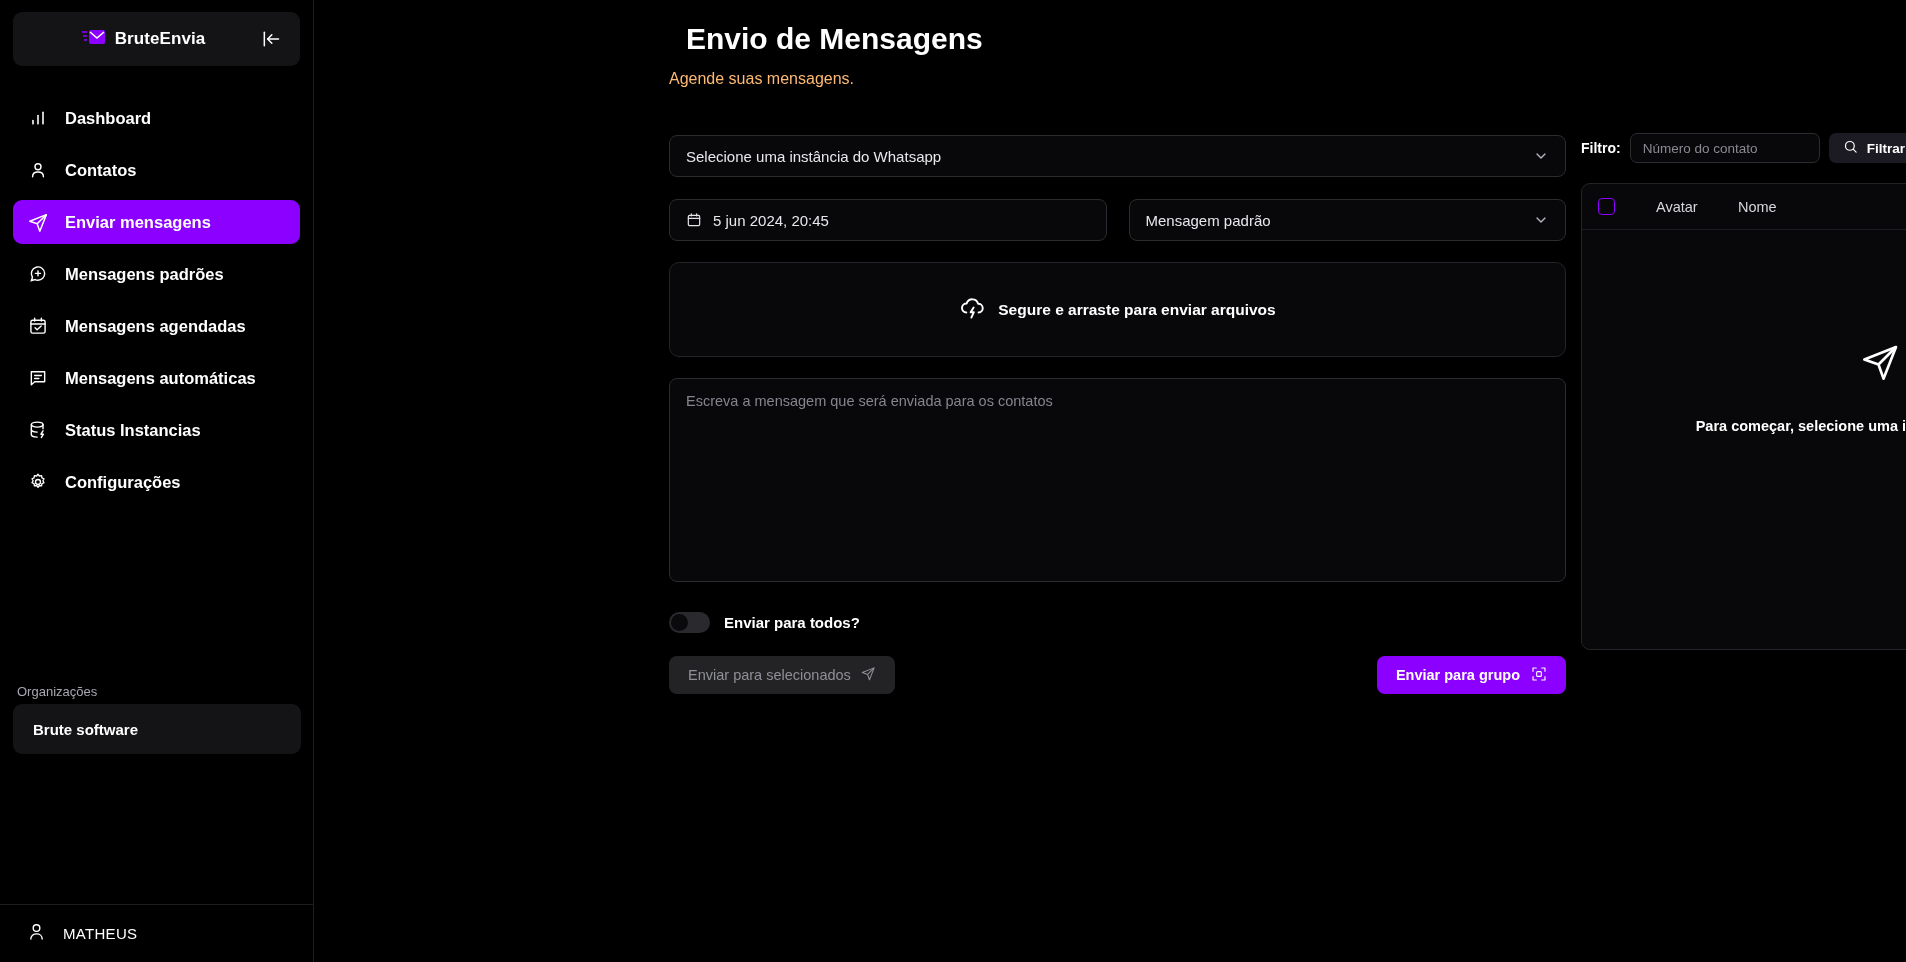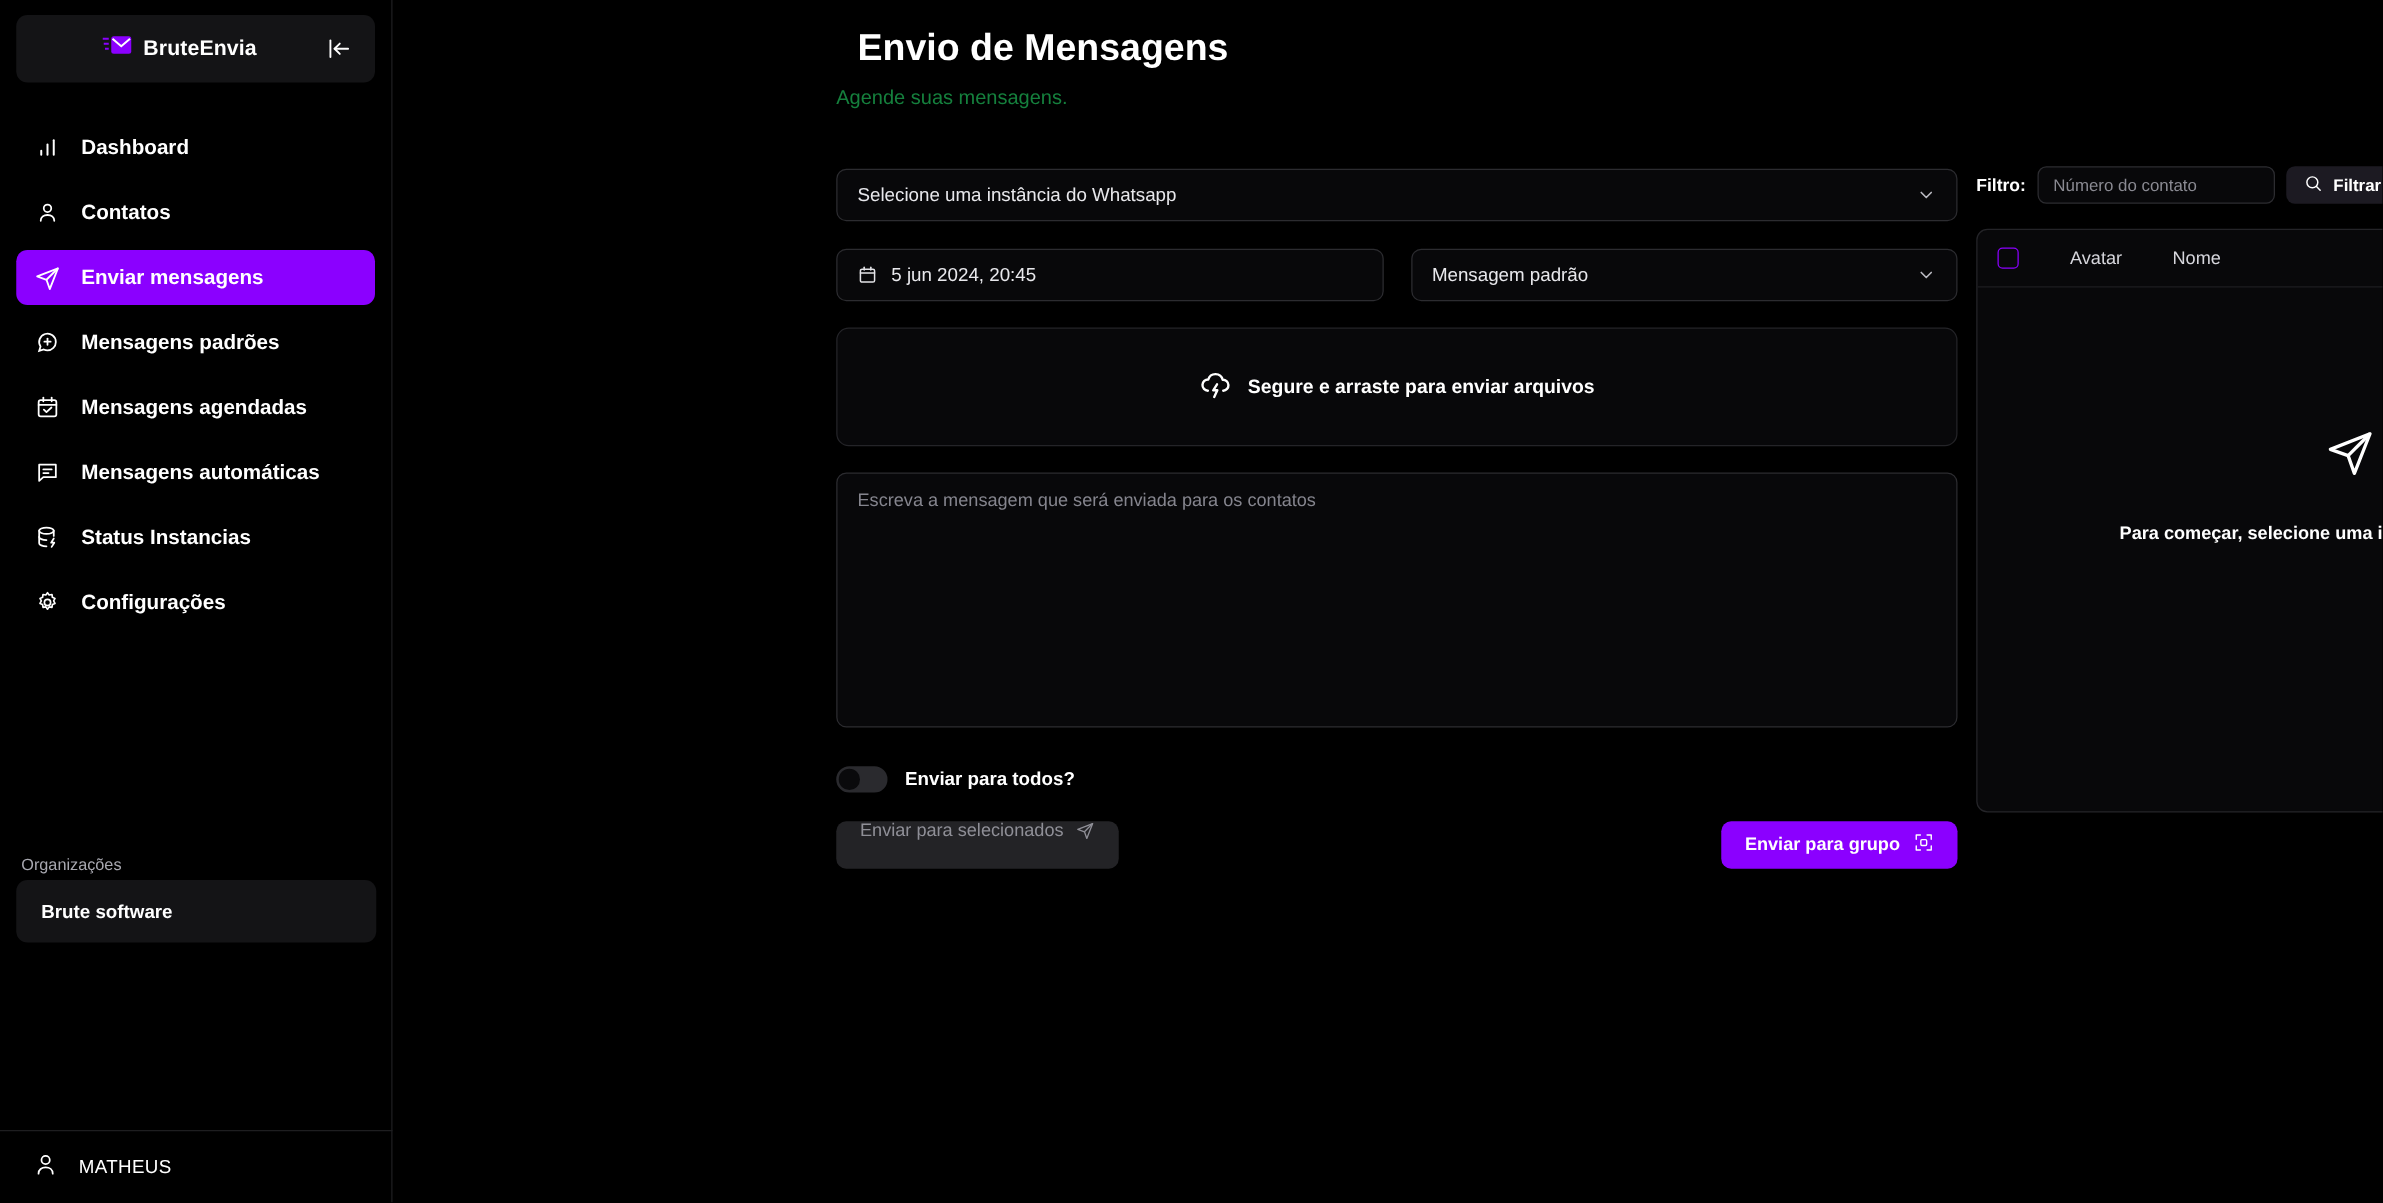--- a/index.html
+++ b/index.html
@@ -113,21 +113,21 @@
     flex: 1;
     position: relative;
     padding: 14px 0 0 0;
   }
   .page-title {
     position: absolute; left: 372px; top: 22px;
     color: #ffffff; font-size: 30px; font-weight: bold;
   }
   .page-sub {
     position: absolute; left: 355px; top: 70px;
-    color: #15803d; font-size: 16px;
+    color: #fdba74; font-size: 16px;
   }
 
   .col-left { position: absolute; left: 355px; top: 135px; width: 897px; }
 
   .field {
     width: 100%;
     height: 42px;
     background: #08080a;
     border: 1px solid #2c2c30;
     border-radius: 8px;
@@ -193,21 +193,21 @@
   .btn-row { display: flex; align-items: center; margin-top: 23px; }
   .btn-secondary {
     height: 38px;
     background: #232326;
     border: none;
     border-radius: 8px;
     color: #8f8f97;
     font-size: 14.5px;
     font-family: "Liberation Sans", sans-serif;
     padding: 0 19px;
-    display: flex; gap: 10px;
+    display: flex; align-items: center; gap: 10px;
     cursor: not-allowed;
   }
   .btn-primary {
     margin-left: auto;
     height: 38px;
     background: #8b00ff;
     border: none;
     border-radius: 8px;
     color: #ffffff;
     font-size: 14.5px;

